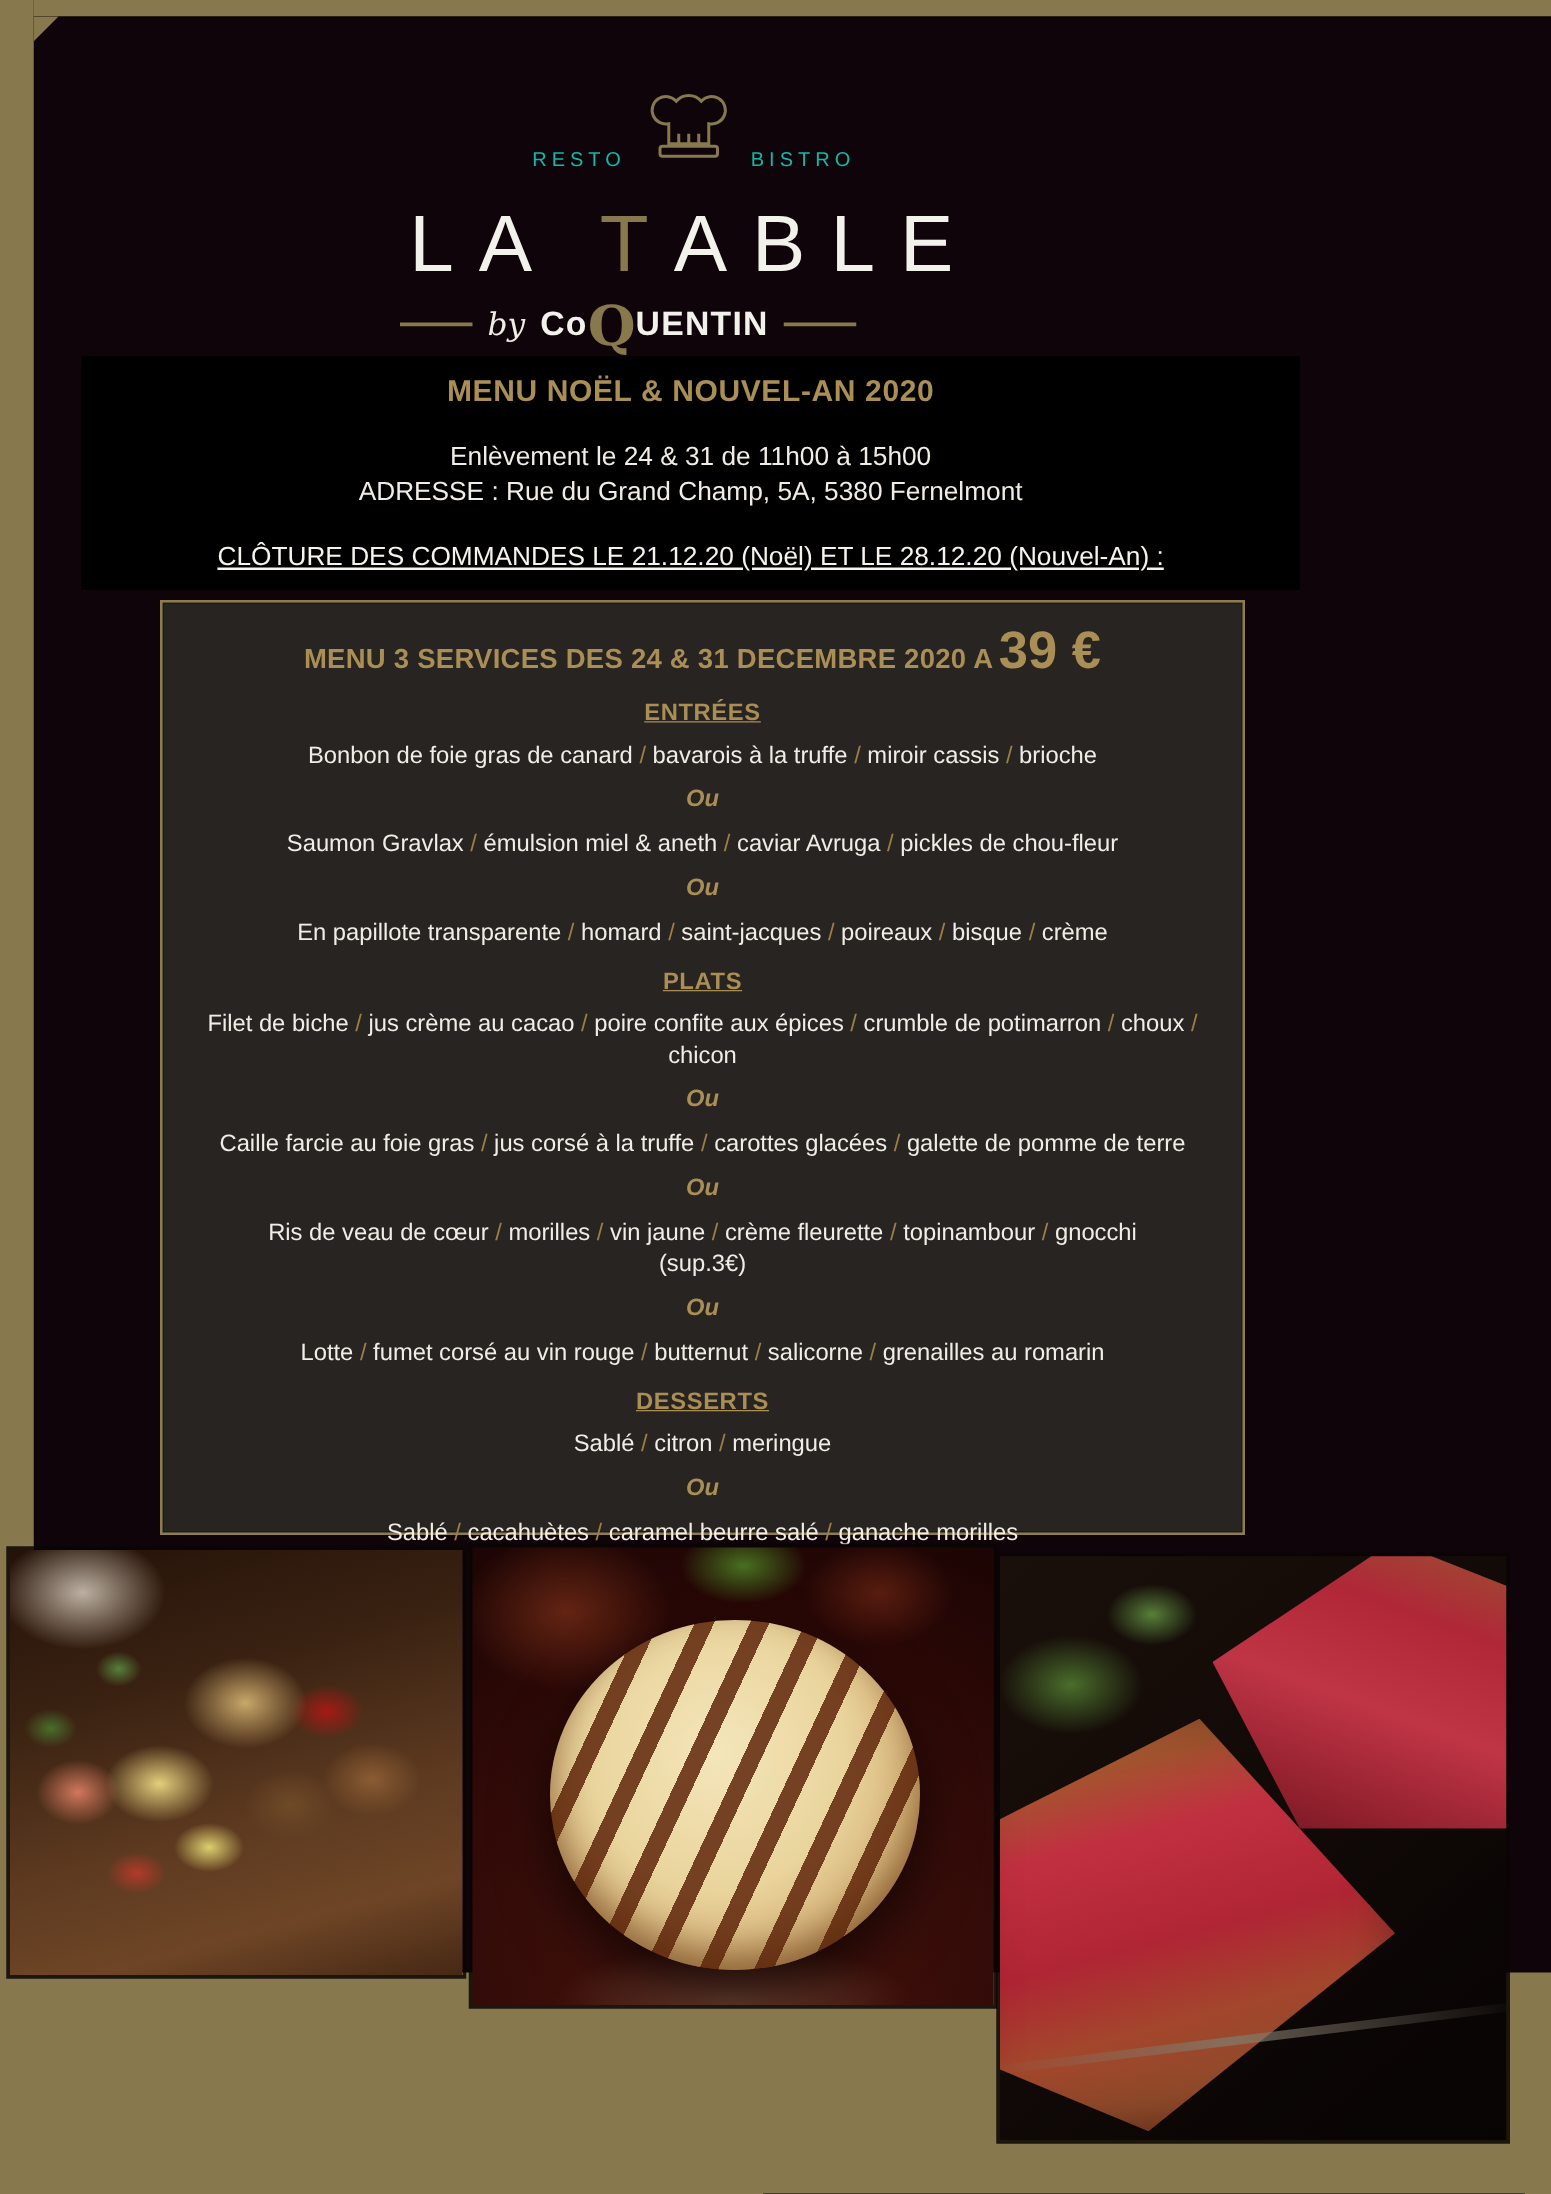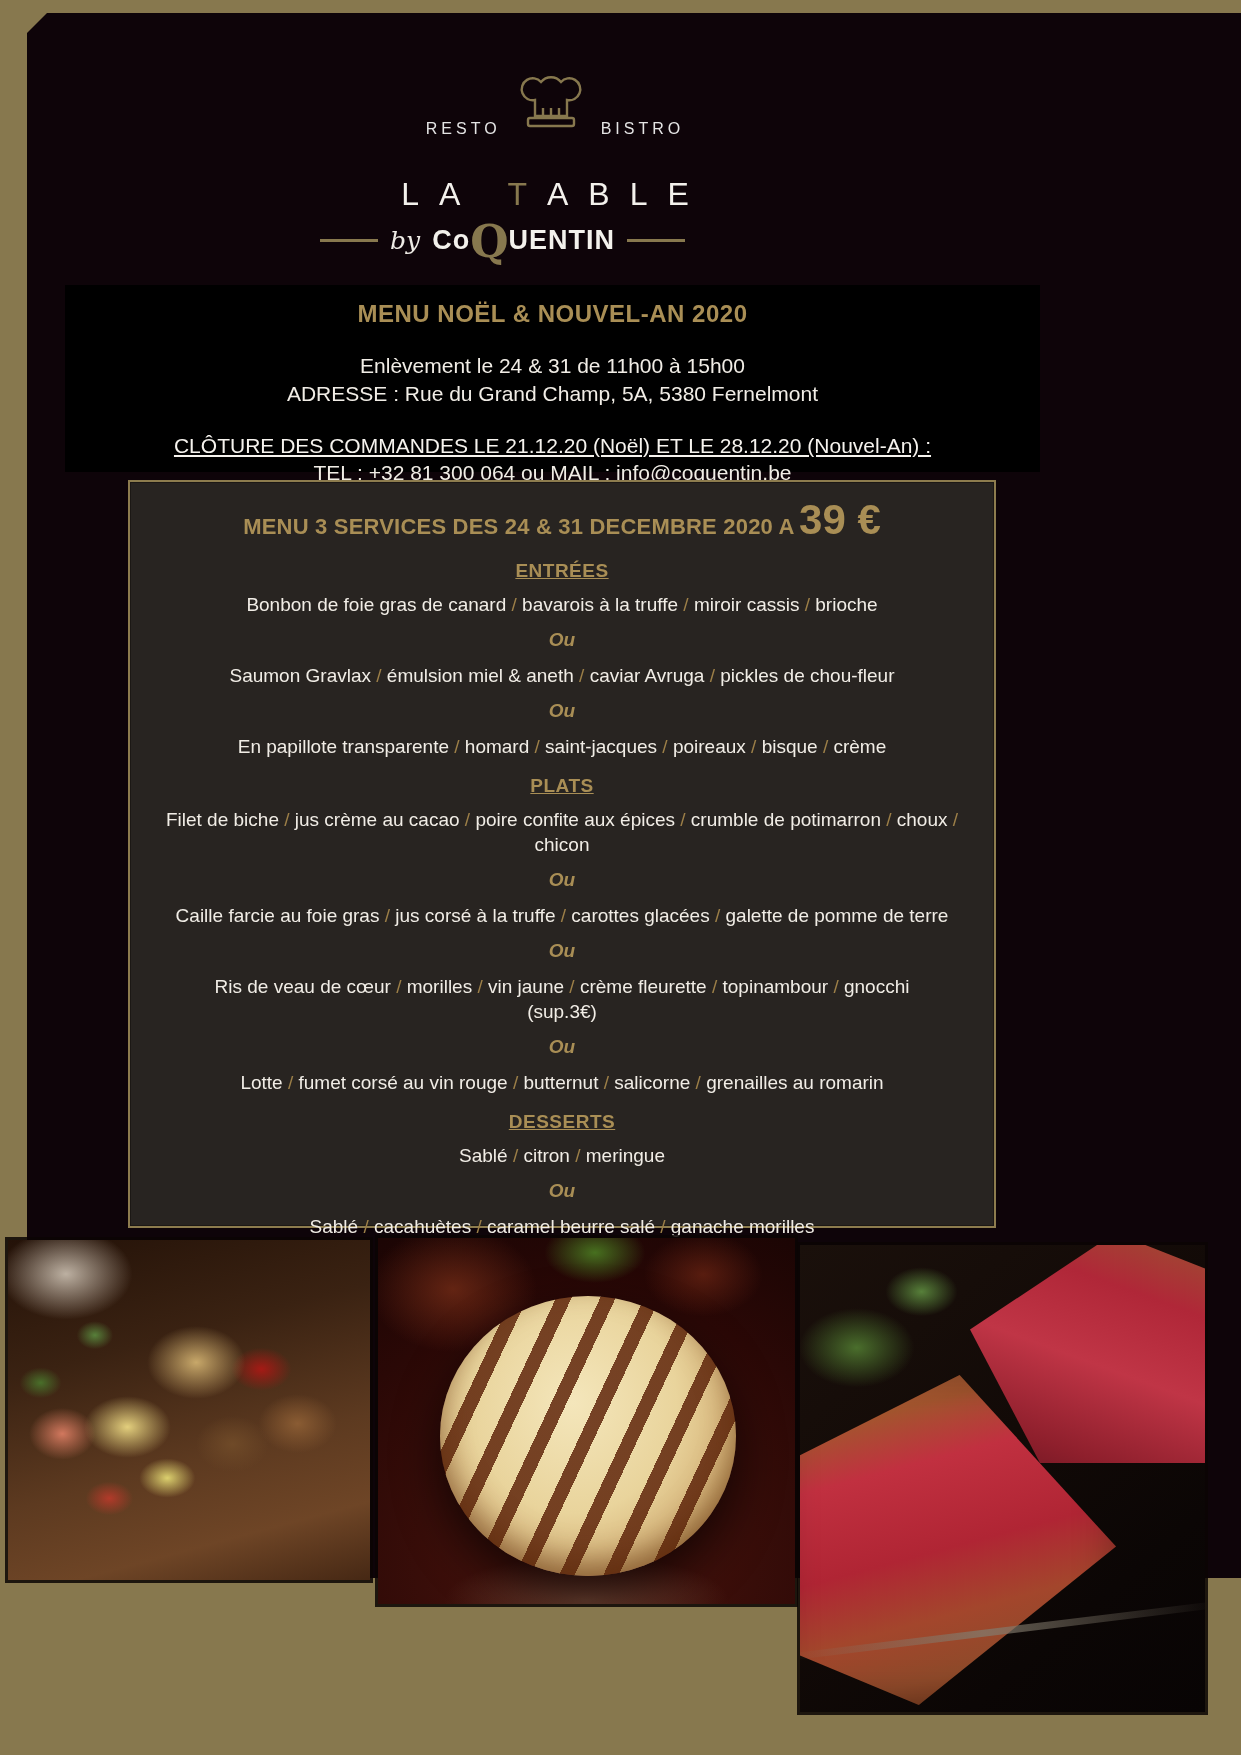--- a/index.html
+++ b/index.html
@@ -11,23 +11,23 @@
   
   .frame-left  { position:absolute; left:0; top:0; width:27px; height:1755px; background:#87784e; }
   .frame-top   { position:absolute; left:27px; top:0; right:0; height:13px; background:#87784e; }
   .frame-corner{ position:absolute; left:27px; top:13px; width:20px; height:20px; background:#87784e;
                  clip-path:polygon(0 0,100% 0,0 100%); }
   .frame-bottom{ position:absolute; left:0; top:1578px; width:1241px; height:177px; background:#87784e; }
 
   
   .logo { position:absolute; left:320px; top:78px; width:470px; text-align:center; }
   .logo-hat-row { display:flex; align-items:flex-end; justify-content:center; gap:14px; height:66px; }
-  .resto-bistro { color:#e5e5e5; font-size:16px; letter-spacing:4px; padding-bottom:6px; font-weight:400; }
+  .resto-bistro { color:#14b8a6; font-size:16px; letter-spacing:4px; padding-bottom:6px; font-weight:400; }
   .hat-svg { width:72px; height:66px; }
-  .brand-name { margin-top:32px; color:#f3f1ec; font-size:32px; font-weight:300; letter-spacing:20px; white-space:nowrap; }
+  .brand-name { margin-top:14px; color:#f3f1ec; font-size:64px; font-weight:300; letter-spacing:20px; white-space:nowrap; }
   .brand-name .accent { color:#87784e; font-weight:400; }
   .byline { margin-top:12px; display:flex; align-items:center; justify-content:flex-start; gap:12px; }
   .byline-rule { display:inline-block; width:58px; height:3px; background:#87784e; }
   .by-word { color:#efece6; font-family:"DejaVu Serif", serif; font-style:italic; font-size:25px; }
   .coq { color:#f3f1ec; font-weight:bold; font-size:27px; letter-spacing:1px; }
   .coq .bigq { color:#87784e; font-family:"DejaVu Serif", serif; font-size:44px; font-weight:bold;
                line-height:0; vertical-align:-8px; letter-spacing:0; }
 
   
   .banner { position:absolute; left:65px; top:285px; width:975px; height:187px; background:#000;
@@ -134,21 +134,20 @@
     </div>
   </div>
 
   <div class="banner">
     <div class="banner-title">MENU NOËL &amp; NOUVEL-AN 2020</div>
     <div class="banner-gap"></div>
     <div class="banner-line">Enlèvement le 24 &amp; 31 de 11h00 à 15h00</div>
     <div class="banner-line">ADRESSE : Rue du Grand Champ, 5A, 5380 Fernelmont</div>
     <div class="banner-gap"></div>
     <div class="banner-deadline">CLÔTURE DES COMMANDES LE 21.12.20 (Noël) ET LE 28.12.20 (Nouvel-An) :</div>
-    <div class="banner-contact">TEL : +32 81 300 064 ou MAIL : info@coquentin.be</div>
   </div>
 
   <div class="menu-box">
     <div>
       <span class="menu-header">MENU 3 SERVICES DES 24 &amp; 31 DECEMBRE 2020 A</span>
       <span class="menu-price">39 €</span>
     </div>
     <div>
         <div class="section-title">ENTRÉES</div>
         <div class="dish"><span>Bonbon de foie gras de canard</span><span class="slash"> / </span><span>bavarois à la truffe</span><span class="slash"> / </span><span>miroir cassis</span><span class="slash"> / </span><span>brioche</span></div>

